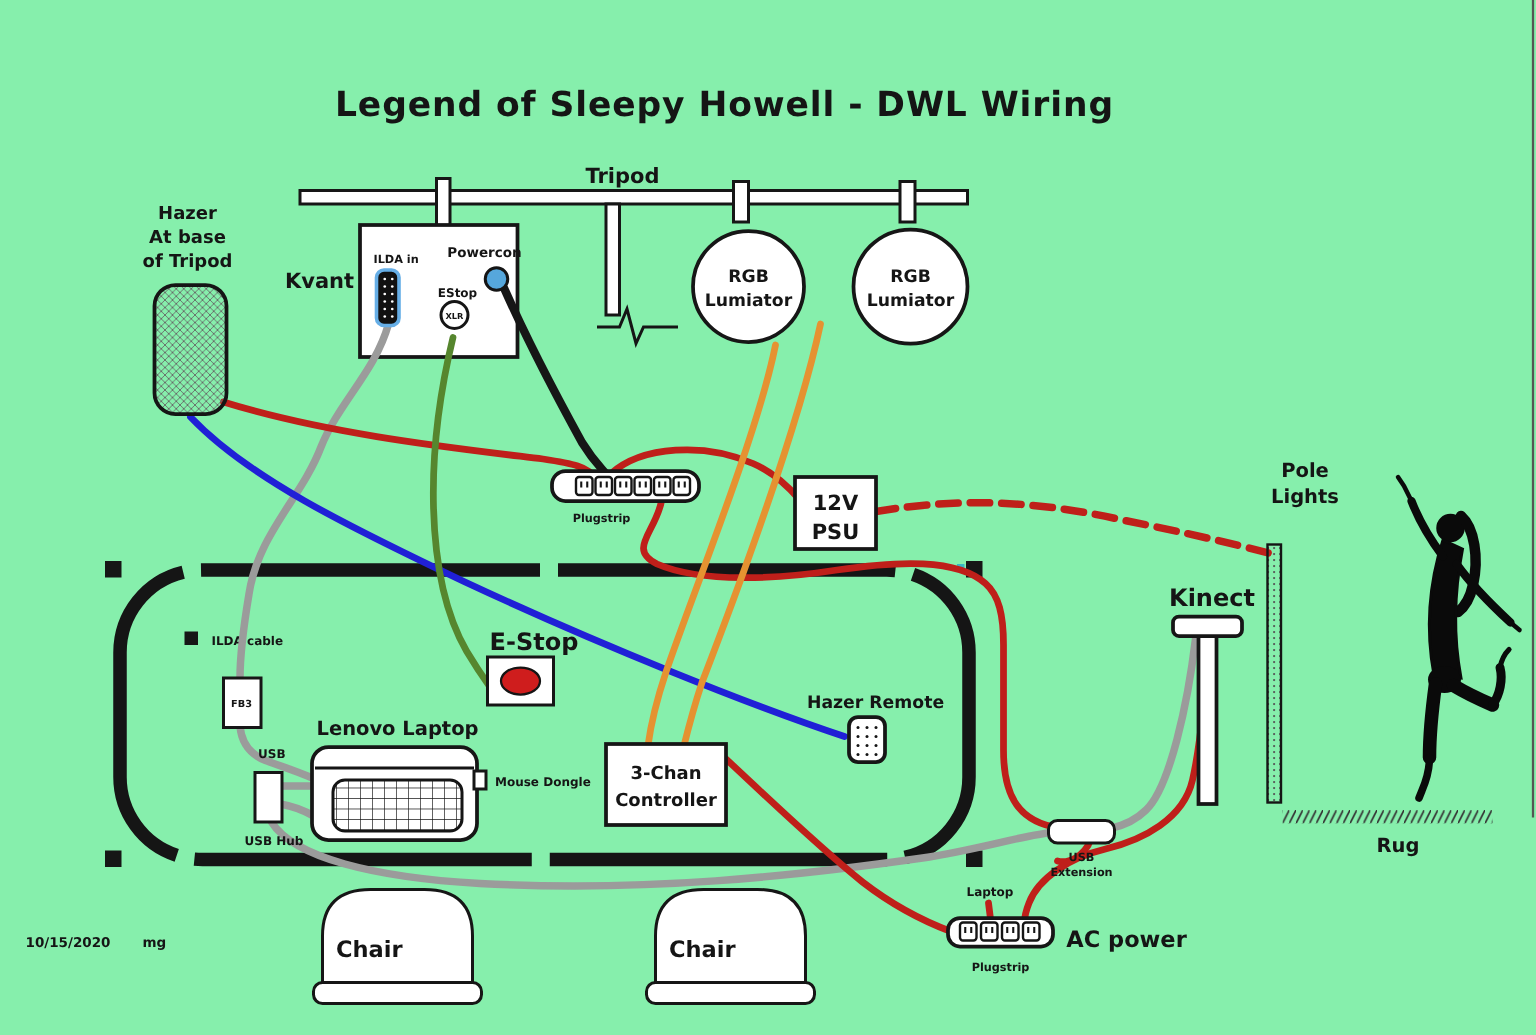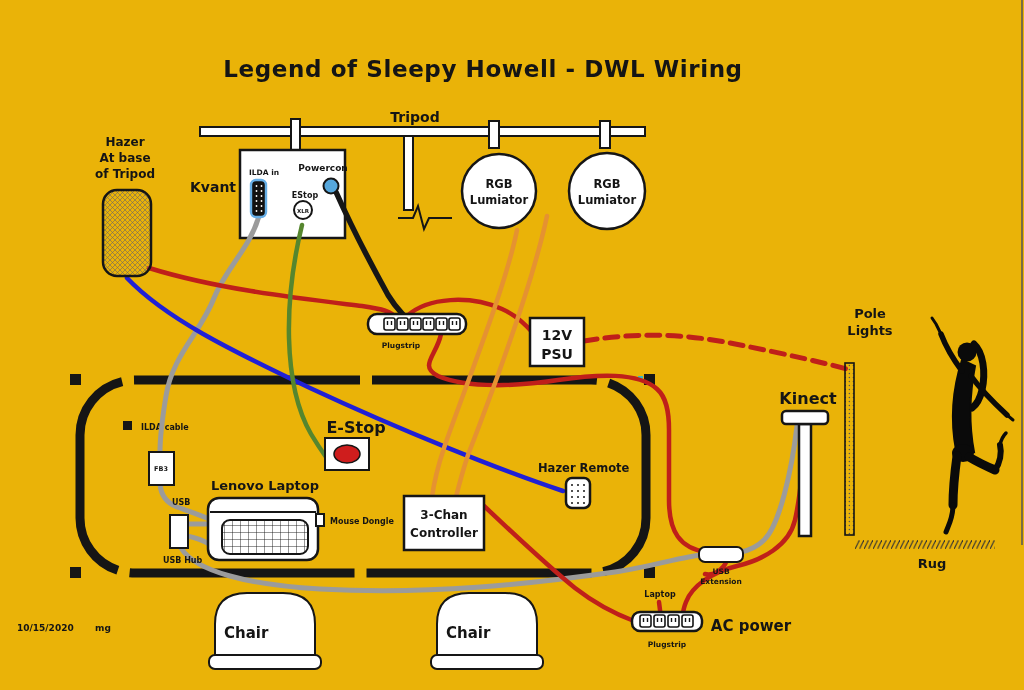--- a/index.html
+++ b/index.html
@@ -1,16 +1,16 @@
 <!DOCTYPE html>
 <html style="--red: #bf1f1a; --blue: #2020d6; --green: #56862e; --orange: #e59231; --gray: #9b9b9b; --black: #161616; --powercon_blue: #56a7dc; --ilda_blue: #66aee6; --estop_red: #cf1d1d; --teal: #39b7c4;"><head>
 <meta charset="utf-8">
 <style>
   html,body{margin:0;padding:0;background:#fff;}
-  .canvas{position:relative;width:1024px;height:690px;background:#eab308;overflow:hidden;
+  .canvas{position:relative;width:1024px;height:690px;background:#86efac;overflow:hidden;
           font-family:"DejaVu Sans",sans-serif;}
   svg{position:absolute;left:0;top:0;}
   text{font-family:"DejaVu Sans",sans-serif;font-weight:bold;fill:#151515;}
   .t-title{font-size:23px;letter-spacing:.6px;}
   .t16{font-size:16px;} .t15{font-size:15px;} .t14{font-size:14px;}
   .t13{font-size:13px;} .t12{font-size:12px;} .t11{font-size:11.5px;}
   .t9{font-size:9px;} .t8{font-size:8px;} .t7{font-size:7.5px;} .t6{font-size:6.5px;}
   .t5{font-size:5.5px;}
   .wire{fill:none;stroke-linecap:round;stroke-linejoin:round;}
   .w-red{stroke:var(--red);stroke-width:4.5;}

